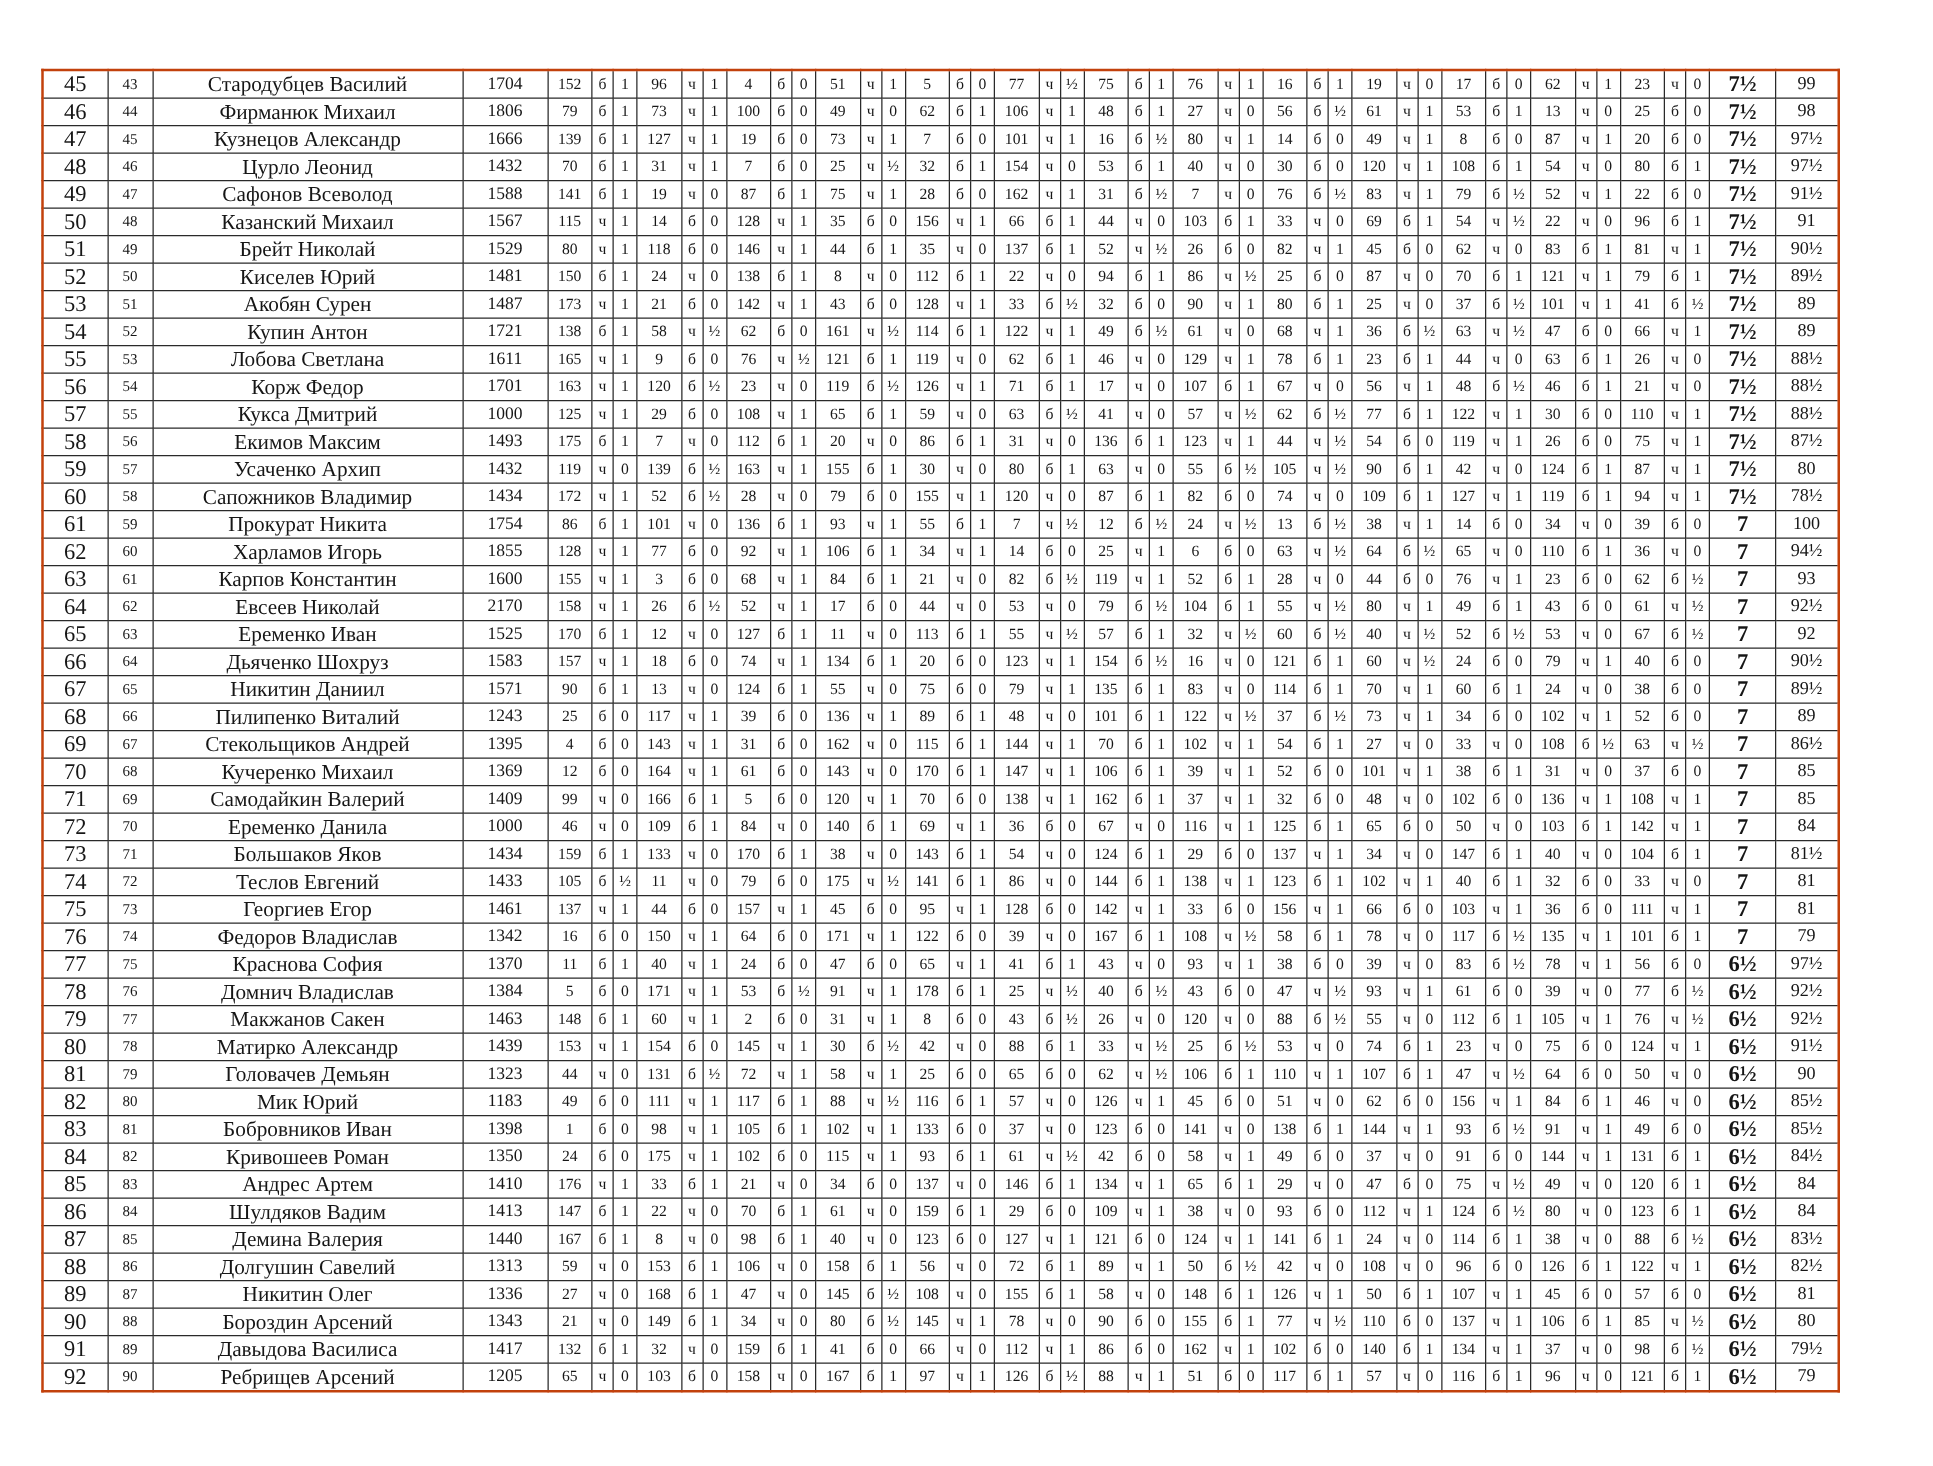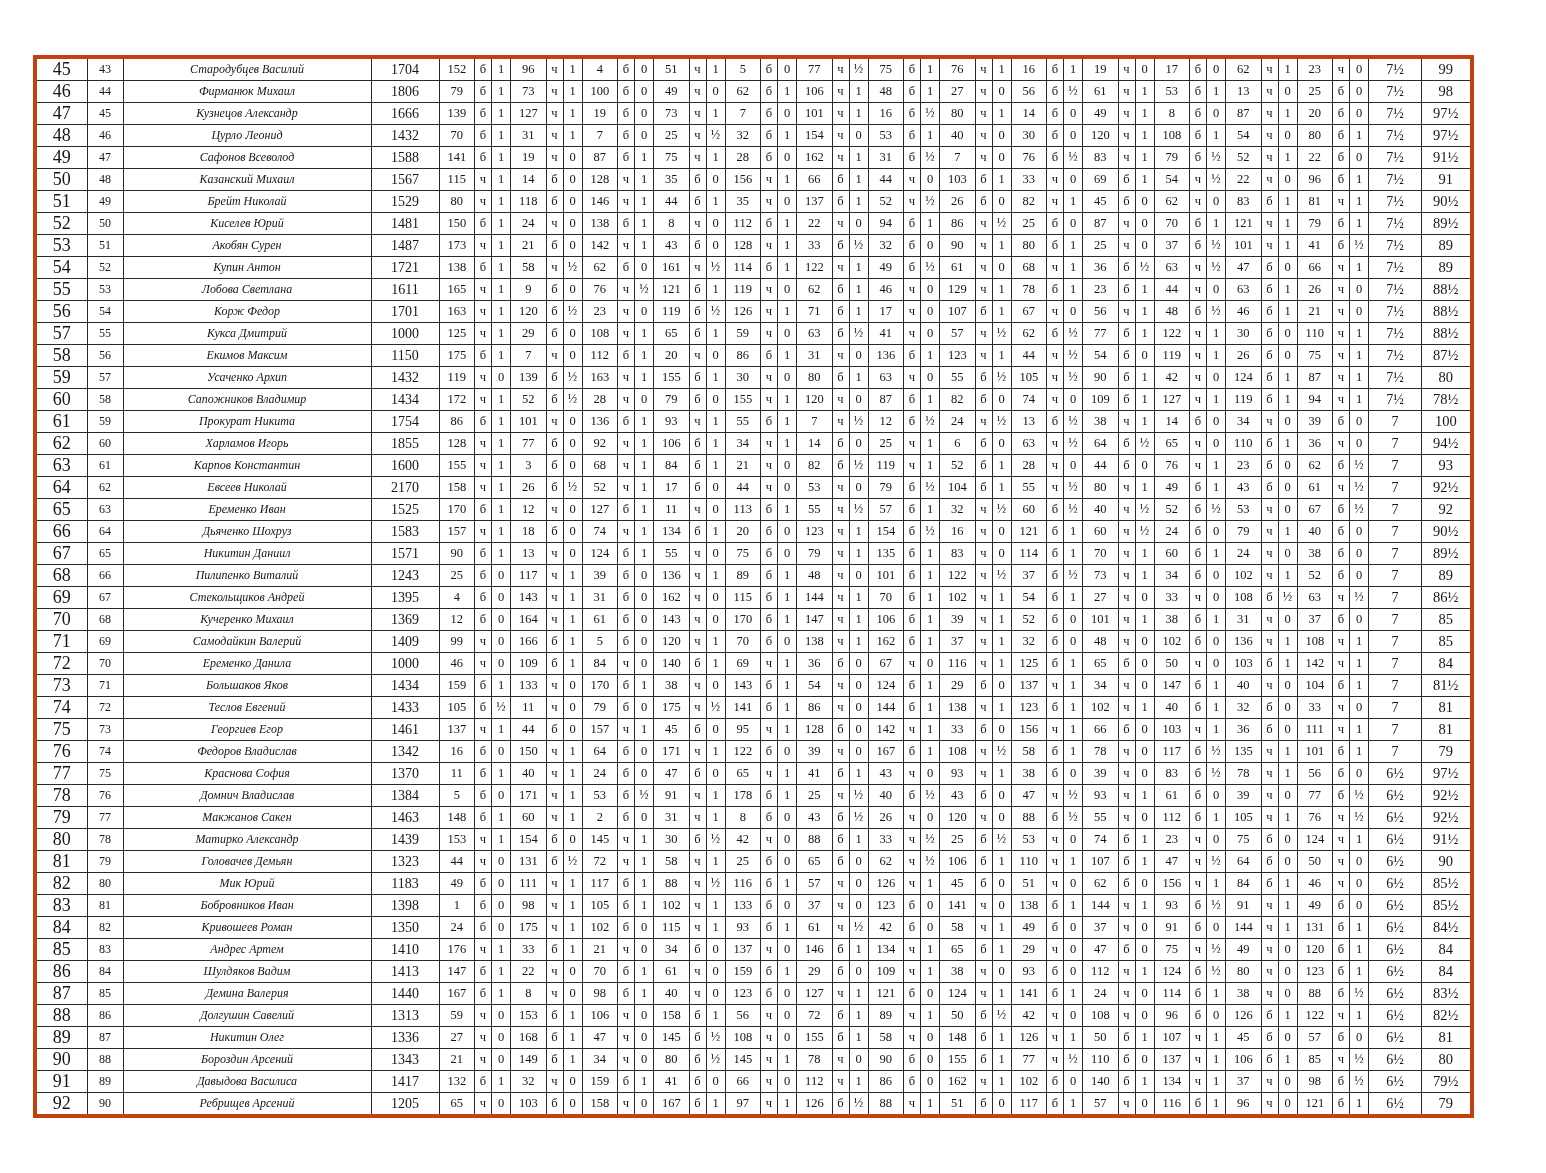--- a/index.html
+++ b/index.html
@@ -1,25 +1,25 @@
 <!DOCTYPE html>
 <html><head>
 <meta charset="utf-8">
 <style>
   html,body{margin:0;padding:0;background:#fff;}
   body{width:1546px;height:1173px;position:relative;font-family:"Liberation Serif",serif;color:#161616;}
   .page-wrap{position:absolute;left:33px;top:55px;}
-  table.crosstable{border-collapse:collapse;table-layout:fixed;width:1437px;border:4px solid #c2410c;}
+  table.crosstable{border-collapse:collapse;table-layout:fixed;width:1437px;border:2px solid #c2410c;}
   table.crosstable td{border:1px solid #2a2a2a;text-align:center;vertical-align:middle;padding:0;overflow:hidden;white-space:nowrap;height:20.6px;}
   td.c-rank{font-size:18px;}
   td.c-seed{font-size:12px;}
-  td.c-name{text-align:left;padding-left:5px;font-size:12px;font-style:italic;}
+  td.c-name{text-align:left;padding-left:5px;font-size:17px;}
   td.c-rating{font-size:14px;}
   td.c-opp,td.c-col,td.c-res{font-size:12.5px;}
-  td.c-pts{font-size:14px;}
+  td.c-pts{font-size:18px;font-weight:bold;}
   td.c-tb{font-size:14.5px;}
 </style>
 </head>
 <body>
 
 <div class="page-wrap">
   <table class="crosstable">
     <colgroup>
         <col style="width: 52px;">
         <col style="width: 36px;">
@@ -676,21 +676,21 @@
           <td class="c-opp">110</td>
           <td class="c-col">ч</td>
           <td class="c-res">1</td>
           <td class="c-pts">7½</td>
           <td class="c-tb">88½</td>
         </tr>
         <tr>
           <td class="c-rank">58</td>
           <td class="c-seed">56</td>
           <td class="c-name">Екимов Максим</td>
-          <td class="c-rating">1150</td>
+          <td class="c-rating">1493</td>
           <td class="c-opp">175</td>
           <td class="c-col">б</td>
           <td class="c-res">1</td>
           <td class="c-opp">7</td>
           <td class="c-col">ч</td>
           <td class="c-res">0</td>
           <td class="c-opp">112</td>
           <td class="c-col">б</td>
           <td class="c-res">1</td>
           <td class="c-opp">20</td>

